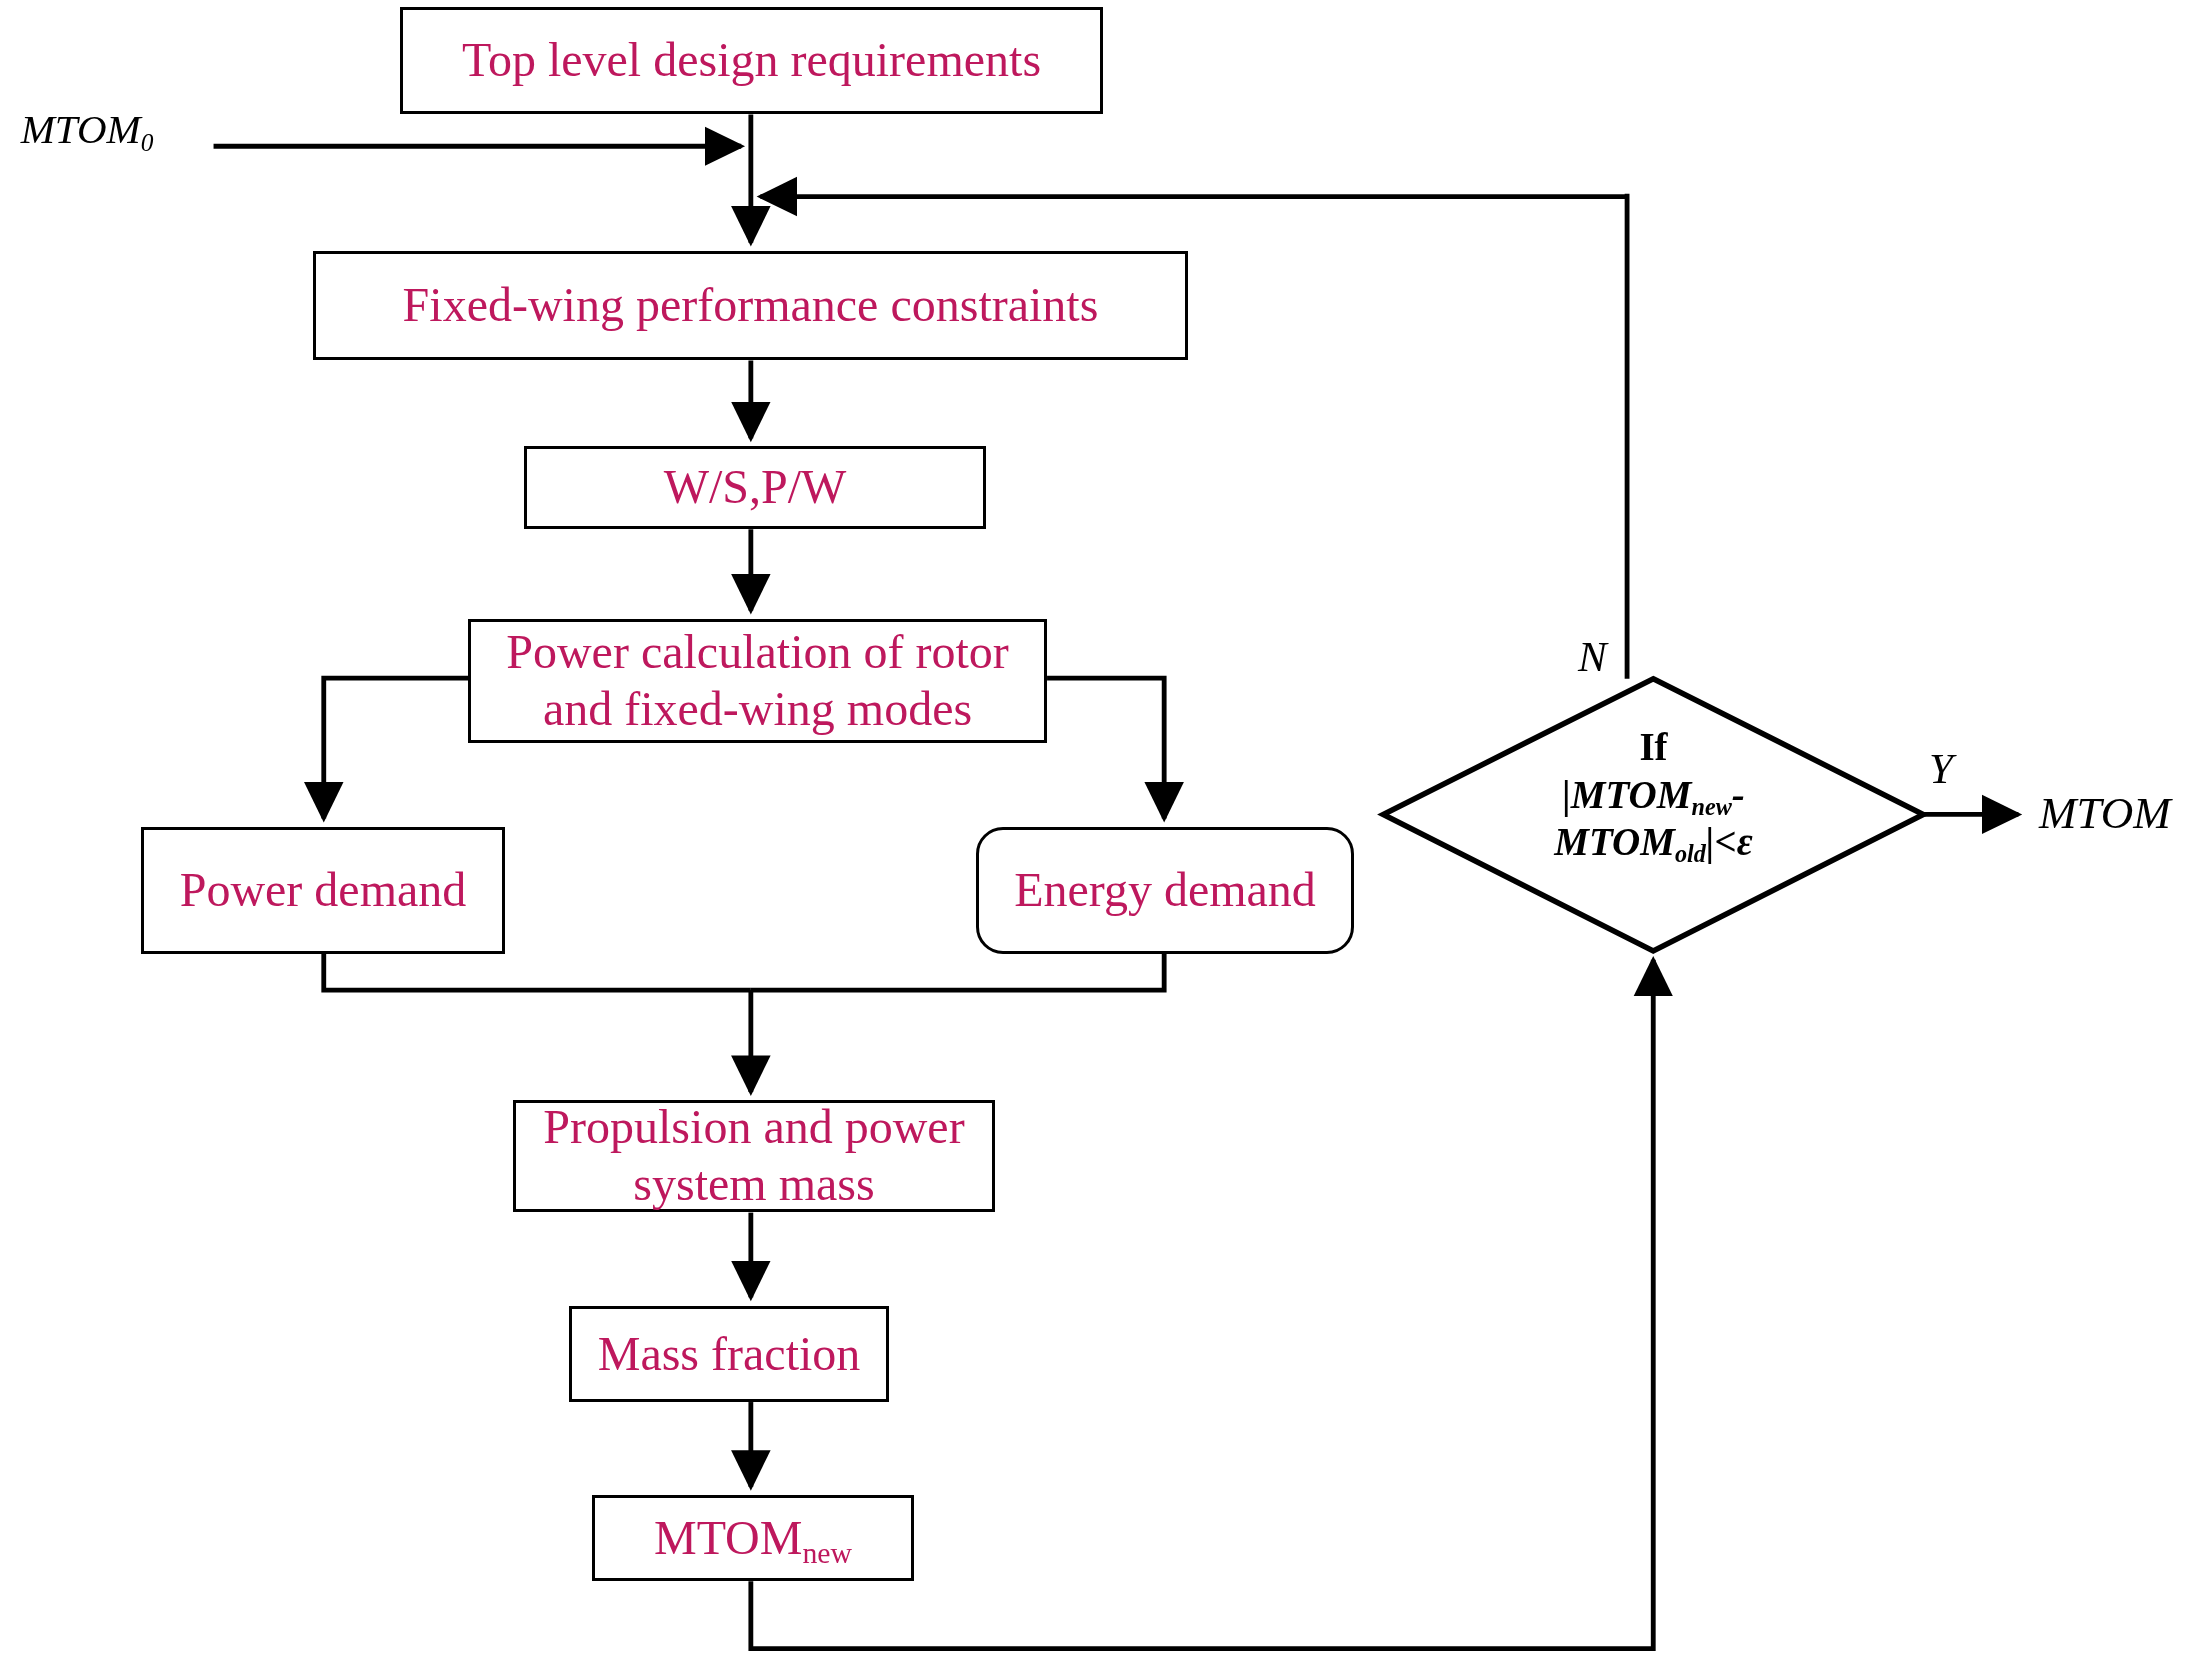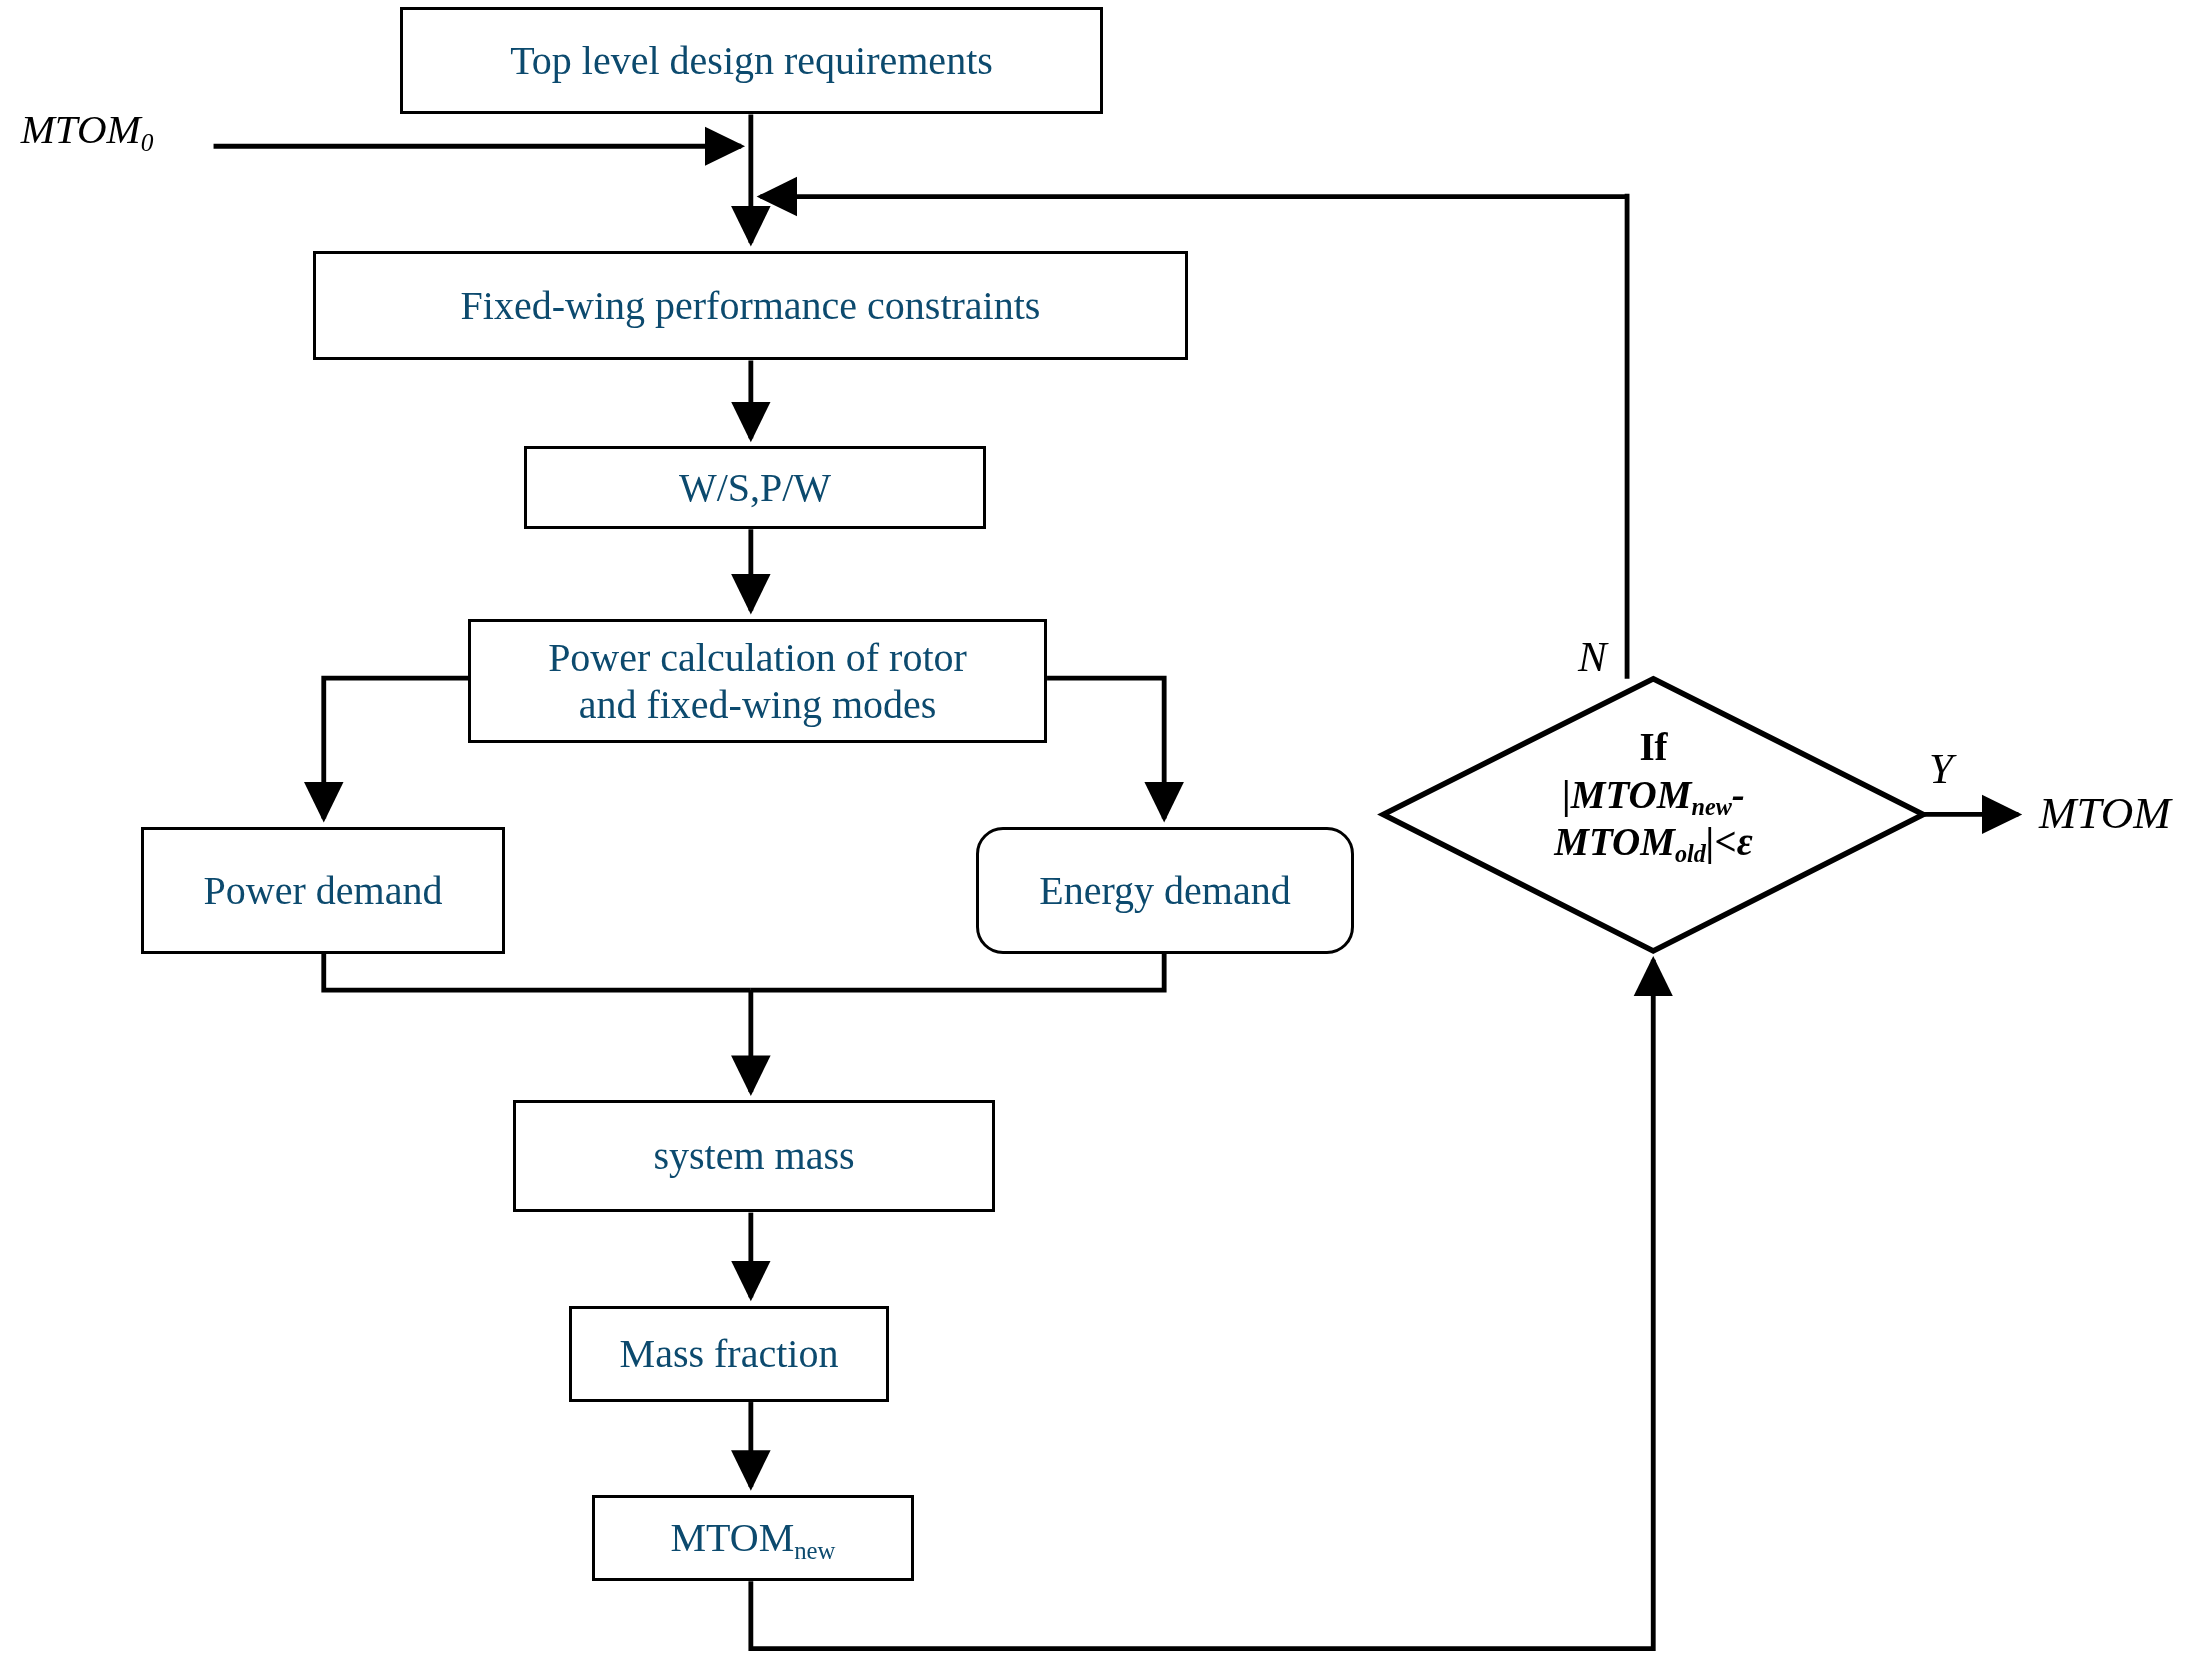--- a/index.html
+++ b/index.html
@@ -1,21 +1,21 @@
 <!DOCTYPE html>
 <html style="font-size:11px"><head>
 <meta charset="utf-8">
 <style>
   html,body{margin:0;padding:0;background:#ffffff;}
   #stage{position:relative;width:2194px;height:1673px;background:#ffffff;
          font-family:"Liberation Serif","DejaVu Serif",serif;overflow:hidden;}
   svg.layer{position:absolute;left:0;top:0;width:2194px;height:1673px;}
   .node{position:absolute;box-sizing:border-box;border:3.4px solid #000000;background:#ffffff;
         display:flex;align-items:center;justify-content:center;text-align:center;
-        font-size:40px;line-height:1.18;color:#0c4a6e;padding:0 6.9px;}
+        font-size:48px;line-height:1.18;color:#be185d;padding:0 6.9px;}
   .lbl{position:absolute;color:#000000;white-space:nowrap;}
   .ital{font-style:italic;}
   .dialabel{position:absolute;left:1385px;top:723px;width:537px;text-align:center;
             font-size:39px;line-height:1.22;color:#000;font-weight:bold;}
   .dialabel .ln{display:block;}
   sub{font-size:0.62em;vertical-align:baseline;position:relative;top:0.30em;}
 </style>
 </head>
 <body>
 
@@ -80,20 +80,21 @@
 
   <div class="node" style="left:141px;top:827px;width:364px;height:127px;">
     <span>Power demand</span>
   </div>
 
   <div class="node" style="left:976px;top:827px;width:378px;height:127px;border-radius:27px;">
     <span>Energy demand</span>
   </div>
 
   <div class="node" style="left:513px;top:1100px;width:482px;height:112px;flex-direction:column;">
+    <span>Propulsion and power</span>
     <span>system mass</span>
   </div>
 
   <div class="node" style="left:569px;top:1306px;width:320px;height:96px;">
     <span>Mass fraction</span>
   </div>
 
   <div class="node" style="left:592px;top:1495px;width:322px;height:86px;">
     <span><span>MTOM</span><sub>new</sub></span>
   </div>

